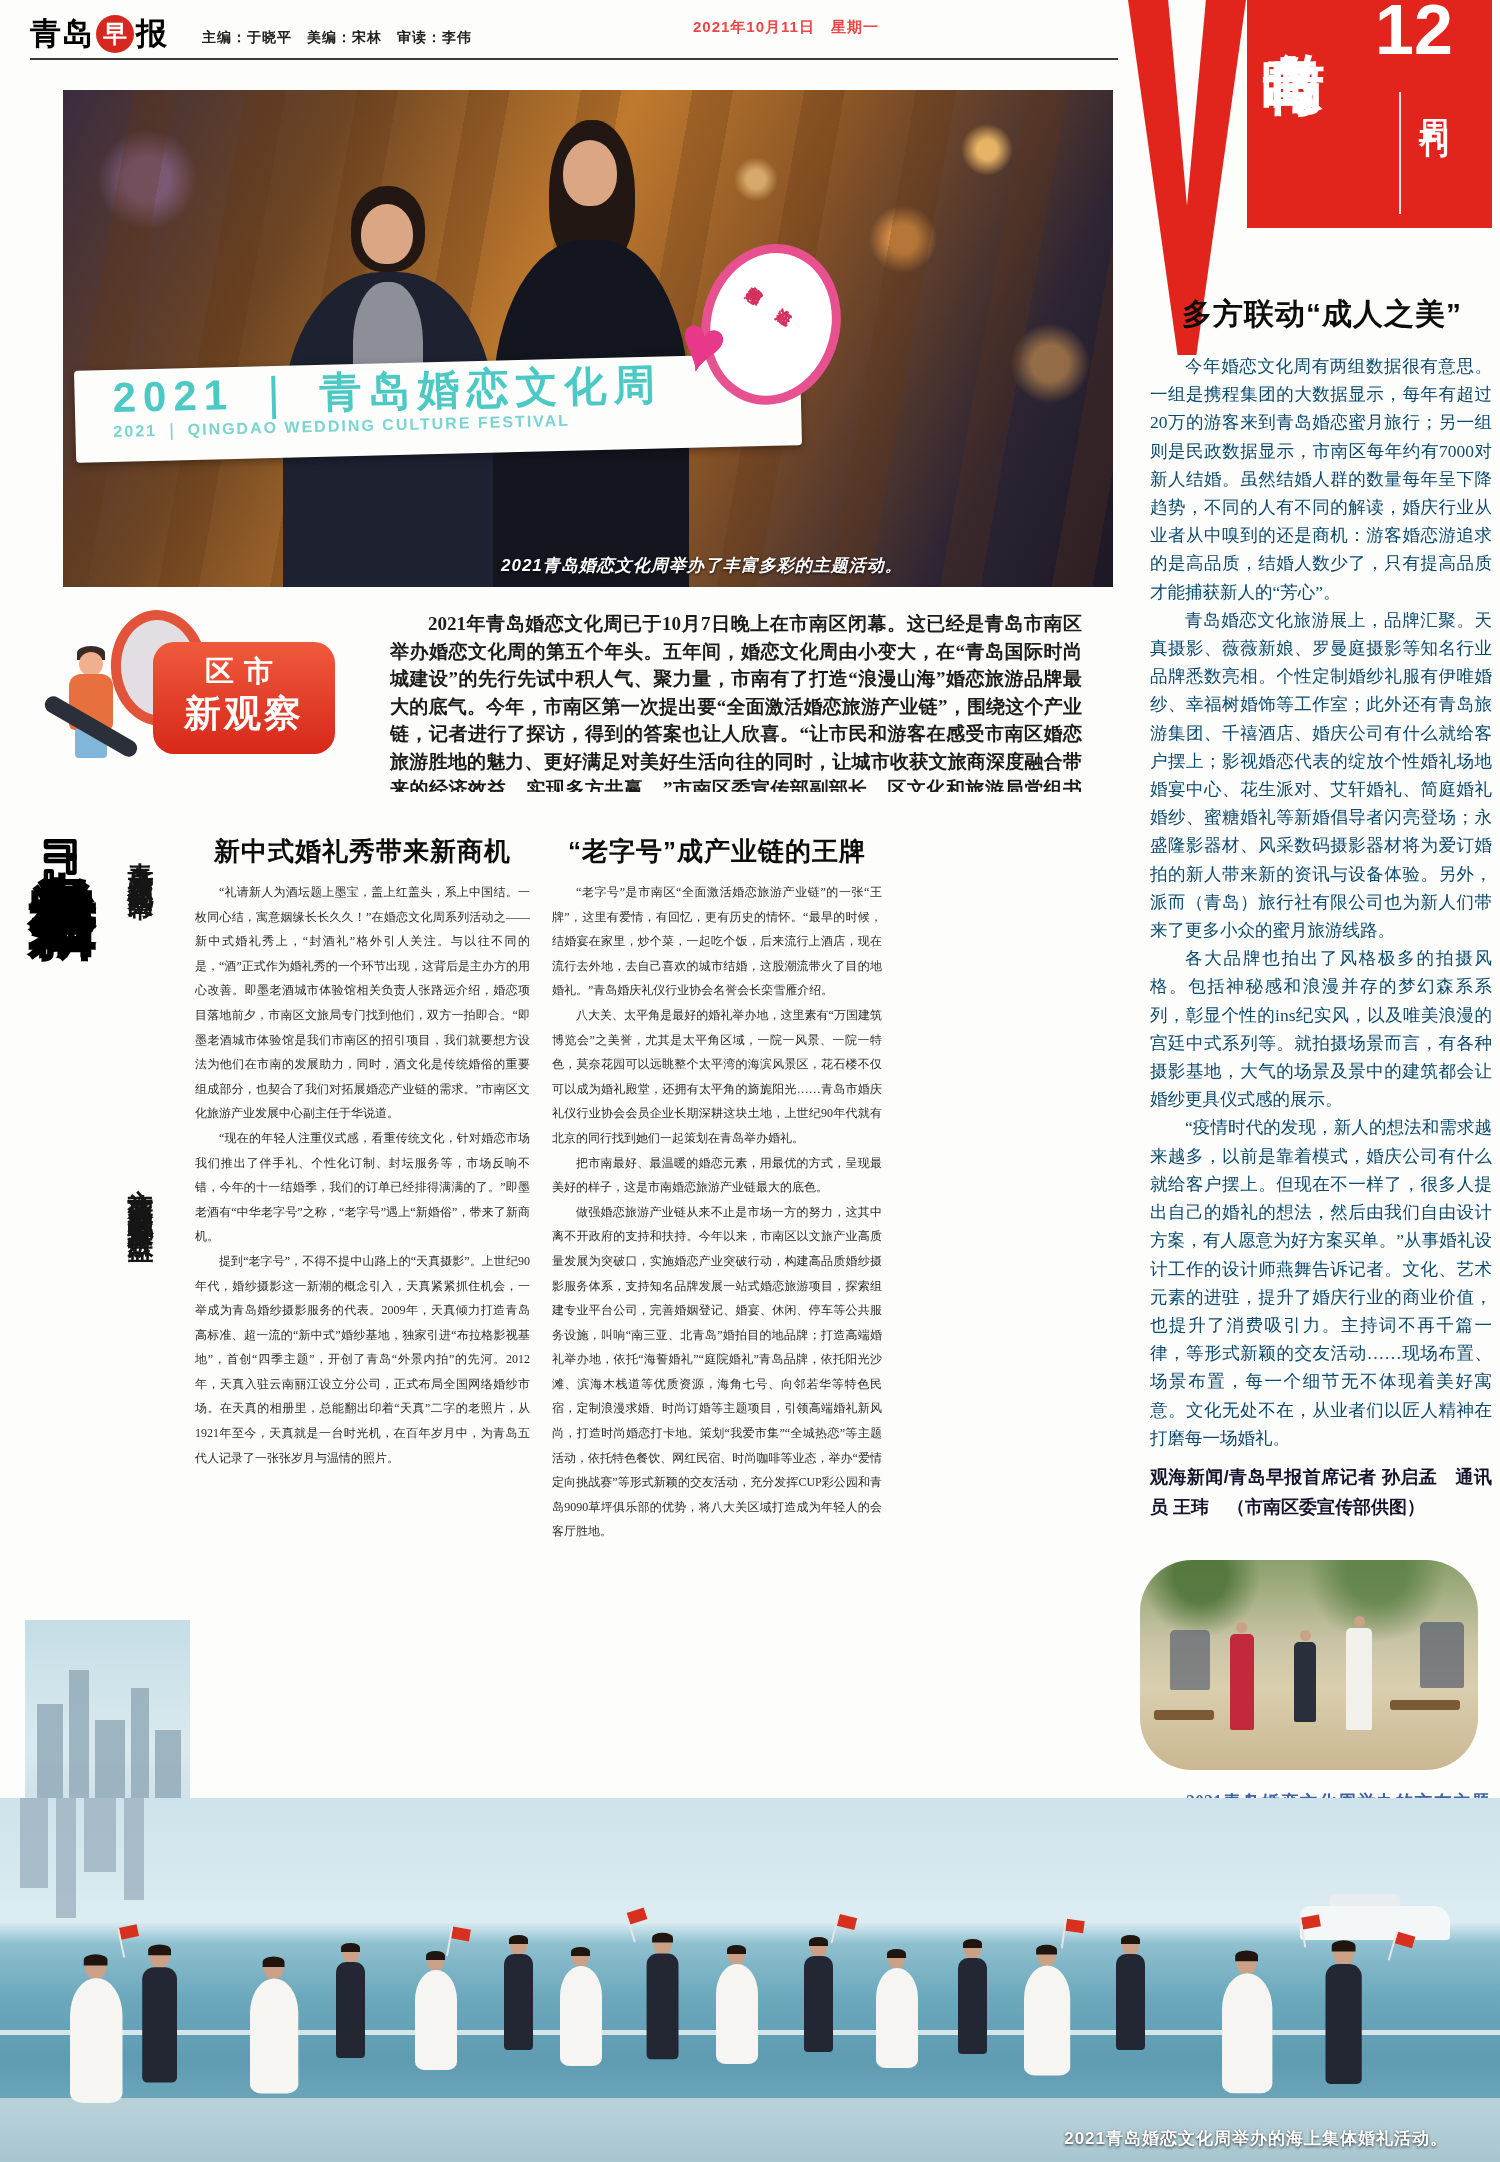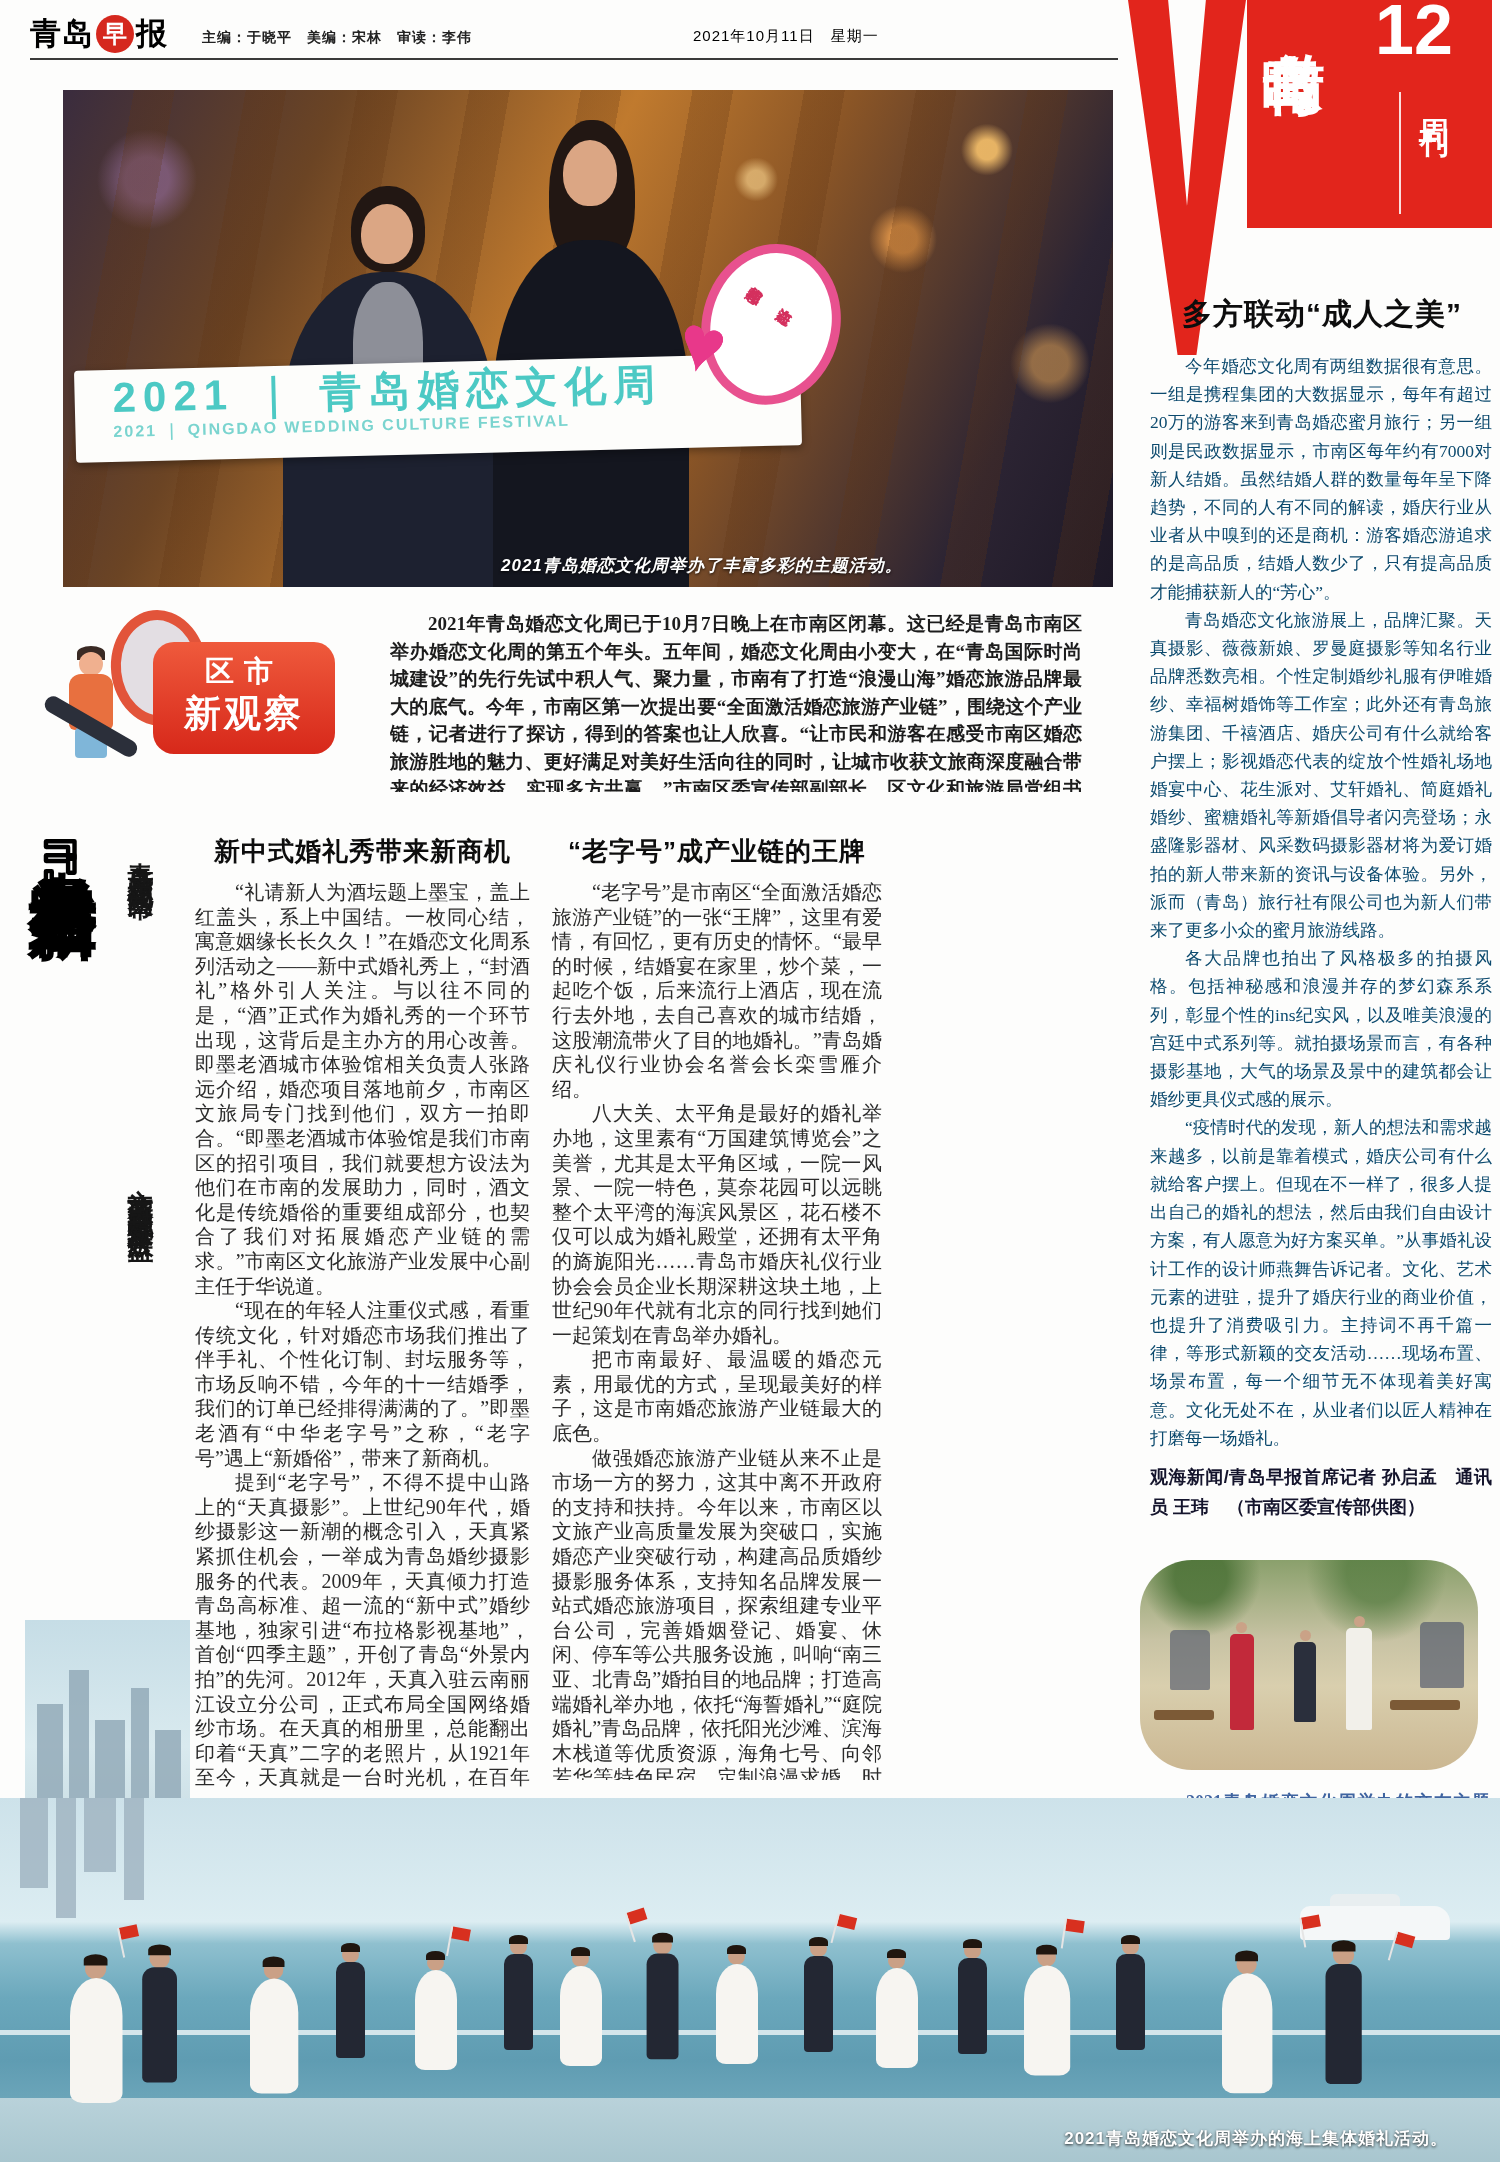--- a/index.html
+++ b/index.html
@@ -6,21 +6,21 @@
   #page{position:relative;width:1500px;height:2162px;margin:0 auto;background:#fdfdfc;overflow:hidden;
         font-family:"Liberation Sans",sans-serif;color:#111;}
   #page *{box-sizing:border-box;}
 
   
   .hdr-logo{position:absolute;left:30px;top:12px;display:flex;align-items:center;height:44px;}
   .hdr-logo .lg-txt{font-size:31px;font-weight:bold;color:#000000;letter-spacing:1px;font-family:"Liberation Sans",sans-serif;}
   .lg-circle{width:38px;height:38px;border-radius:50%;background:#d5281e;color:#fff;display:flex;align-items:center;justify-content:center;
              font-size:24px;font-weight:bold;margin:0 2px;}
   .hdr-staff{position:absolute;left:202px;top:29px;font-size:14px;color:#222;letter-spacing:1px;font-weight:bold;}
-  .hdr-date{position:absolute;left:693px;top:27px;font-size:15px;color:#000000;font-weight:normal;letter-spacing:1px;}
+  .hdr-date{position:absolute;left:693px;top:18px;font-size:15px;color:#ef4444;font-weight:bold;letter-spacing:1px;}
   .hdr-rule{position:absolute;left:30px;top:58px;width:1088px;height:2px;background:#3a3a3a;}
 
   
   .mast{position:absolute;left:1247px;top:0;width:245px;height:228px;background:#e2251c;}
   .mast-title{position:absolute;left:14px;top:4px;writing-mode:vertical-rl;text-orientation:upright;
               font-size:62px;line-height:1.06;font-weight:bold;color:#fff;font-family:"Liberation Sans",sans-serif;}
   .mast-num{position:absolute;left:128px;top:-10px;font-size:70px;font-weight:bold;color:#fff;}
   .mast-div{position:absolute;left:152px;top:92px;width:2px;height:122px;background:rgba(255,255,255,.85);}
   .mast-edition{position:absolute;left:166px;top:96px;writing-mode:vertical-rl;text-orientation:upright;
                 font-size:30px;color:#fff;letter-spacing:8px;font-weight:bold;}
@@ -77,21 +77,21 @@
   
   .headline{position:absolute;left:28px;top:816px;height:905px;writing-mode:vertical-rl;text-orientation:upright;
             font-family:"Liberation Serif",serif;font-size:69px;font-weight:bold;color:#000;line-height:1.0;letter-spacing:2px;}
   .subhead1{position:absolute;left:124px;top:842px;writing-mode:vertical-rl;text-orientation:upright;
             font-size:26px;font-weight:bold;color:#161616;letter-spacing:4px;}
   .subhead2{position:absolute;left:124px;top:1168px;writing-mode:vertical-rl;text-orientation:upright;
             font-size:26px;font-weight:bold;color:#161616;letter-spacing:4px;}
 
   
   .col-title{position:absolute;width:335px;text-align:center;font-size:26px;font-weight:bold;color:#0d0d0d;letter-spacing:1px;}
-  .col-body{position:absolute;width:335px;font-family:"Liberation Serif",serif;font-size:20px;color:#2b2b2b;
+  .col-body{position:absolute;width:335px;font-family:"Liberation Serif",serif;font-size:12px;color:#2b2b2b;
             line-height:24.6px;text-align:justify;overflow:hidden;}
   .col-body p{margin:0;text-indent:2em;}
   #col1-title{left:195px;top:834px;}  #col1-body{left:195px;top:880px;height:908px;}
   #col2-title{left:552px;top:834px;width:330px;} #col2-body{left:552px;top:880px;width:330px;height:900px;}
 
   
   #col3-title{left:1152px;top:294px;width:340px;font-size:30px;}
   #col3-body{left:1150px;top:352px;width:342px;height:1102px;font-size:17.5px;line-height:28.2px;color:#0c4a6e;}
   .credit{position:absolute;left:1150px;top:1462px;width:342px;font-size:18px;font-weight:bold;color:#14142c;
           line-height:30px;text-align:justify;}

